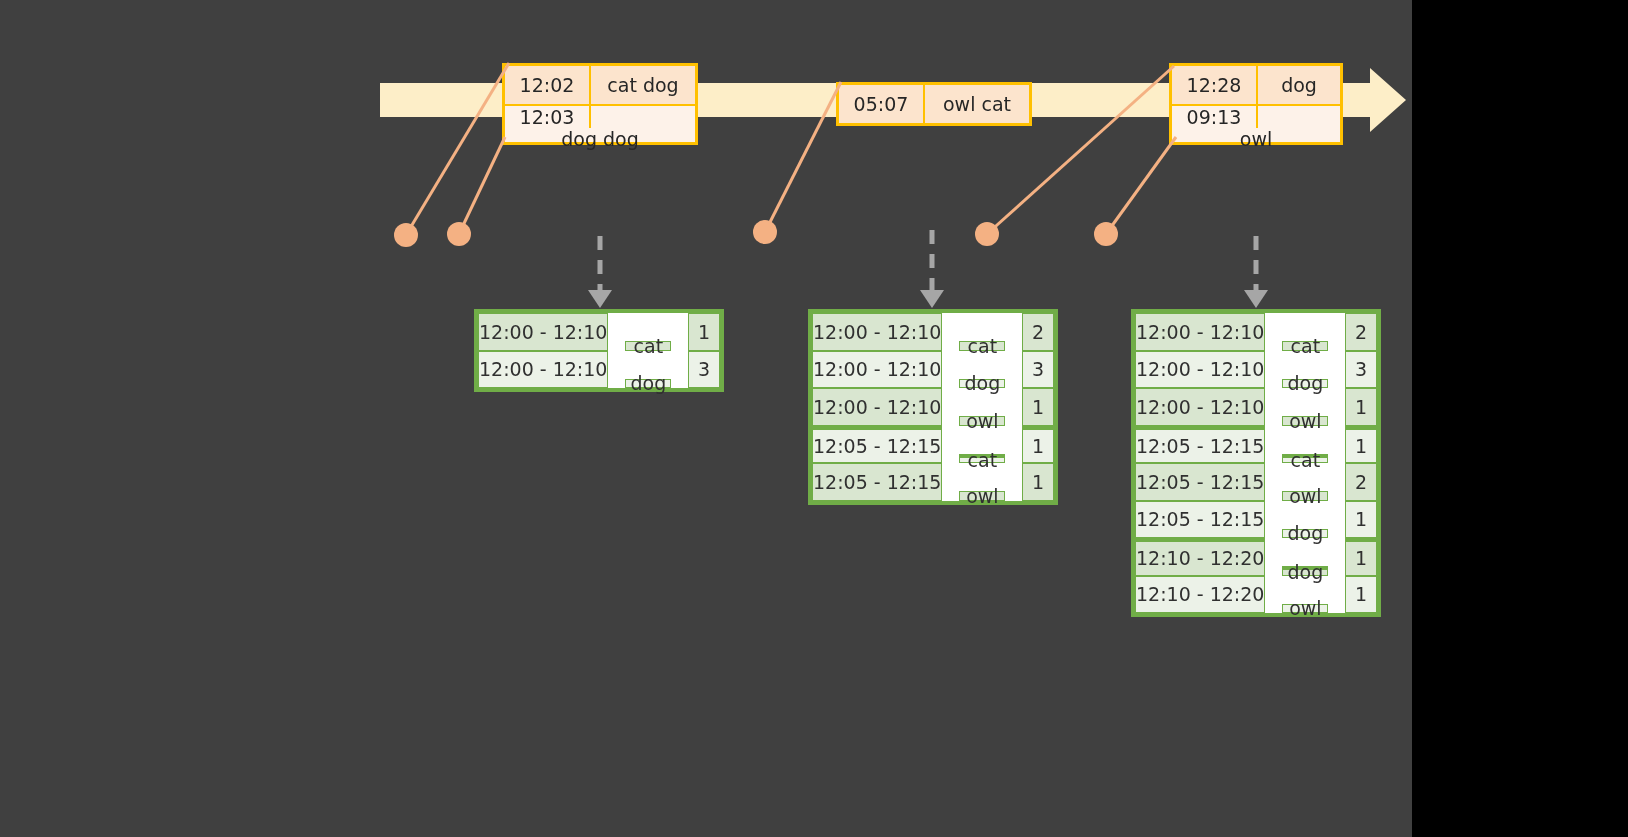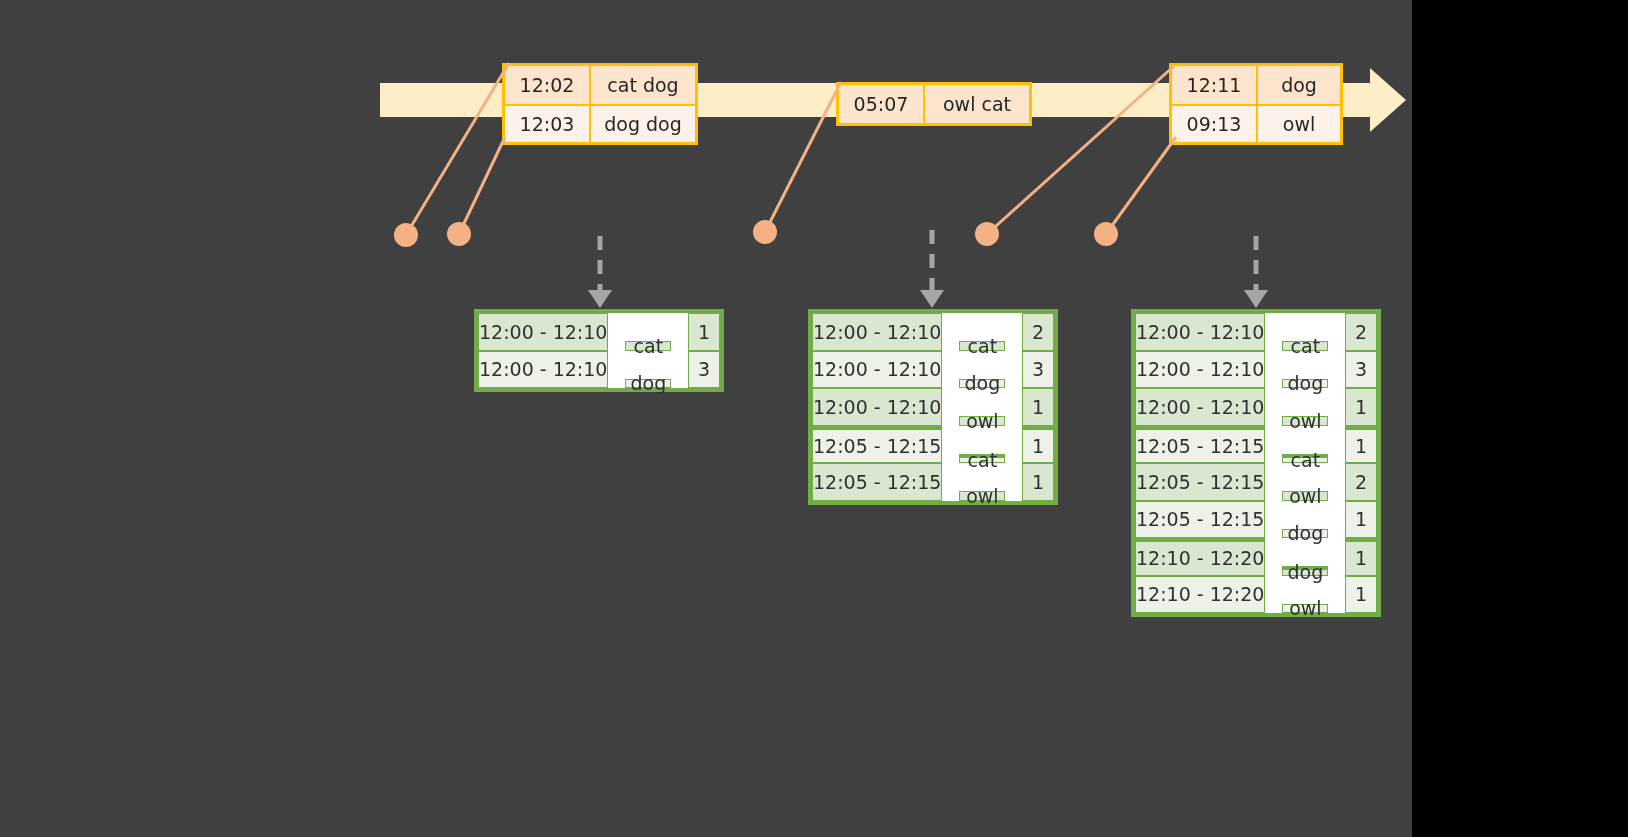--- a/index.html
+++ b/index.html
@@ -61,21 +61,21 @@
     white-space: nowrap;
   }
   .event-cell.time {
     width: 86px;
     border-right: 2px solid #ffc000;
   }
   .event-cell.val {
     flex: 1 1 auto;
   }
   .shade-a { background: #fce4cd; }
-  .shade-b { background: #fdf2e9; }
+  .shade-b { background: #fdf2e9; flex-direction: column; }
 
   
   #connectors {
     position: absolute;
     left: 0;
     top: 0;
     width: 1628px;
     height: 837px;
     pointer-events: none;
   }
@@ -130,21 +130,21 @@
         </div>
       </div>
       <div class="event-box" style="left: 836px; top: 82px; width: 196px;">
         <div class="event-row shade-a">
           <div class="event-cell time">05:07</div>
           <div class="event-cell val">owl cat</div>
         </div>
       </div>
       <div class="event-box" style="left: 1169px; top: 63px; width: 174px;">
         <div class="event-row shade-a">
-          <div class="event-cell time">12:11</div>
+          <div class="event-cell time">12:28</div>
           <div class="event-cell val">dog</div>
         </div>
         <div class="event-row shade-b">
           <div class="event-cell time">09:13</div>
           <div class="event-cell val">owl</div>
         </div>
       </div>
     </div>
 
   <svg id="connectors" viewBox="0 0 1628 837" xmlns="http://www.w3.org/2000/svg">

